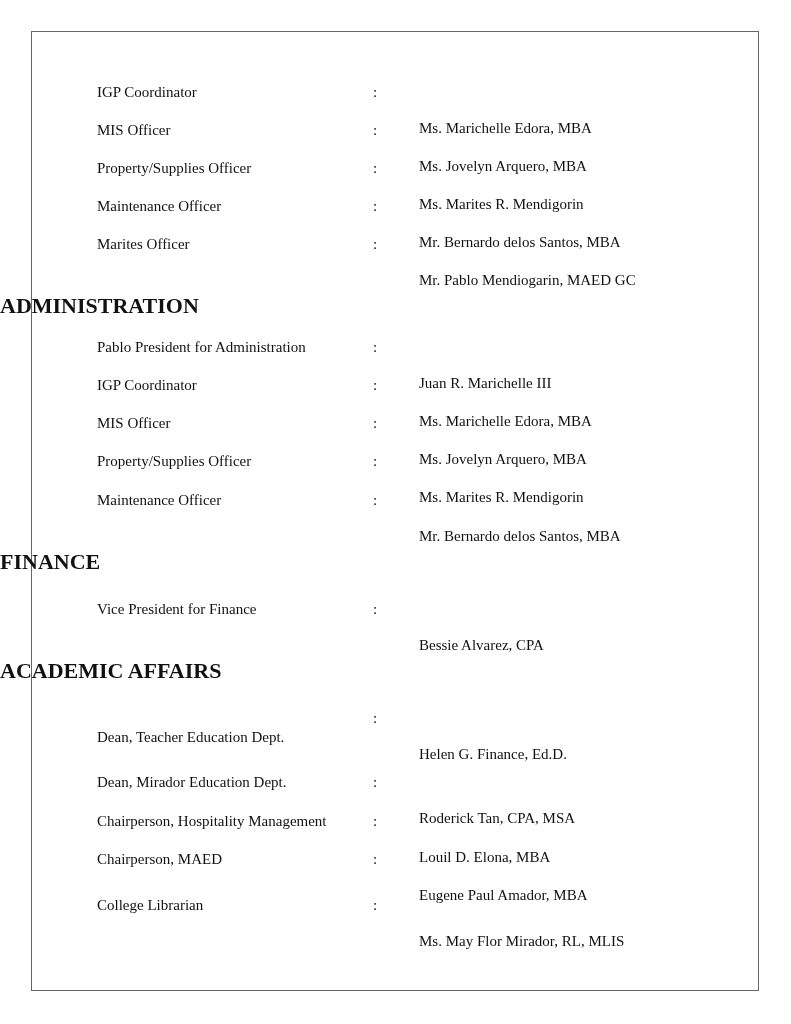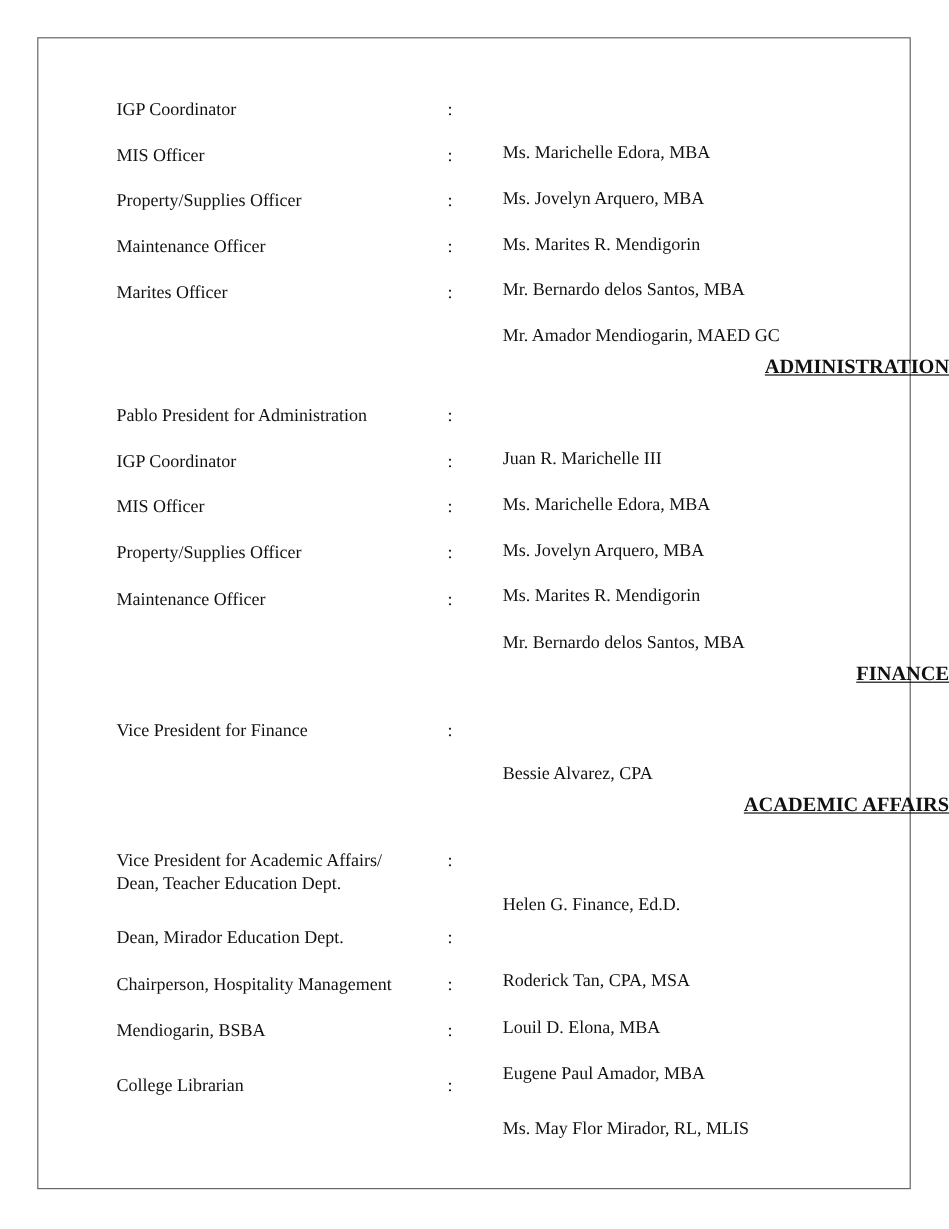--- a/index.html
+++ b/index.html
@@ -4,22 +4,22 @@
 <style>
   html, body { margin: 0; padding: 0; background: #ffffff; }
   body { width: 791px; height: 1024px; position: relative; overflow: hidden;
          font-family: "Liberation Serif", "DejaVu Serif", serif; color: #111; }
   .frame { position: absolute; left: 31px; top: 31px; width: 728px; height: 960px;
            border: 1px solid #666; box-sizing: border-box; }
   .row { position: absolute; left: 93px; width: 620px; font-size: 15px; line-height: 19px; }
   .row .role { position: absolute; left: 4px; top: 0; width: 270px; }
   .row .colon { position: absolute; left: 280px; top: 0; }
   .row .name { position: absolute; left: 326px; top: 0; white-space: nowrap; margin-top: 36px; }
-  .heading { position: absolute; left: 0; width: 791px; text-align: right;
-             font-weight: bold; font-size: 17px; line-height: 24px; text-decoration: underline; }
+  .heading { position: absolute; left: 0; width: 791px; text-align: left;
+             font-weight: bold; font-size: 22px; line-height: 24px; }
 </style>
 </head>
 <body>
 
 <div class="frame"></div>
 
 <div class="row" style="top:83px">
   <span class="role">IGP Coordinator</span>
   <span class="colon">:</span>
   <span class="name">Ms. Marichelle Edora, MBA</span>
@@ -35,21 +35,21 @@
   <span class="name">Ms. Marites R. Mendigorin</span>
 </div>
 <div class="row" style="top:197px">
   <span class="role">Maintenance Officer</span>
   <span class="colon">:</span>
   <span class="name">Mr. Bernardo delos Santos, MBA</span>
 </div>
 <div class="row" style="top:235px">
   <span class="role">Marites Officer</span>
   <span class="colon">:</span>
-  <span class="name">Mr. Amador Mendiogarin, MAED GC</span>
+  <span class="name">Mr. Pablo Mendiogarin, MAED GC</span>
 </div>
 
 <div class="heading" style="top:294px">ADMINISTRATION</div>
 <div class="row" style="top:338px">
   <span class="role">Pablo President for Administration</span>
   <span class="colon">:</span>
   <span class="name">Juan R. Marichelle III</span>
 </div>
 <div class="row" style="top:376px">
   <span class="role">IGP Coordinator</span>
@@ -75,38 +75,38 @@
 <div class="heading" style="top:550px">FINANCE</div>
 <div class="row" style="top:600px">
   <span class="role">Vice President for Finance</span>
   <span class="colon">:</span>
   <span class="name">Bessie Alvarez, CPA</span>
 </div>
 
 <div class="heading" style="top:659px">ACADEMIC AFFAIRS</div>
 <div class="row" style="top:709px">
   <span class="role">
-    <span>Vice President for Academic Affairs/</span><br>
+    <br>
     <span>Dean, Teacher Education Dept.</span>
   </span>
   <span class="colon">:</span>
   <span class="name">Helen G. Finance, Ed.D.</span>
 </div>
 <div class="row" style="top:773px">
   <span class="role">Dean, Mirador Education Dept.</span>
   <span class="colon">:</span>
   <span class="name">Roderick Tan, CPA, MSA</span>
 </div>
 <div class="row" style="top:812px">
   <span class="role">Chairperson, Hospitality Management</span>
   <span class="colon">:</span>
   <span class="name">Louil D. Elona, MBA</span>
 </div>
 <div class="row" style="top:850px">
-  <span class="role">Mendiogarin, BSBA</span>
+  <span class="role">Chairperson, MAED</span>
   <span class="colon">:</span>
   <span class="name">Eugene Paul Amador, MBA</span>
 </div>
 <div class="row" style="top:896px">
   <span class="role">College Librarian</span>
   <span class="colon">:</span>
   <span class="name">Ms. May Flor Mirador, RL, MLIS</span>
 </div>
 
 </body></html>

